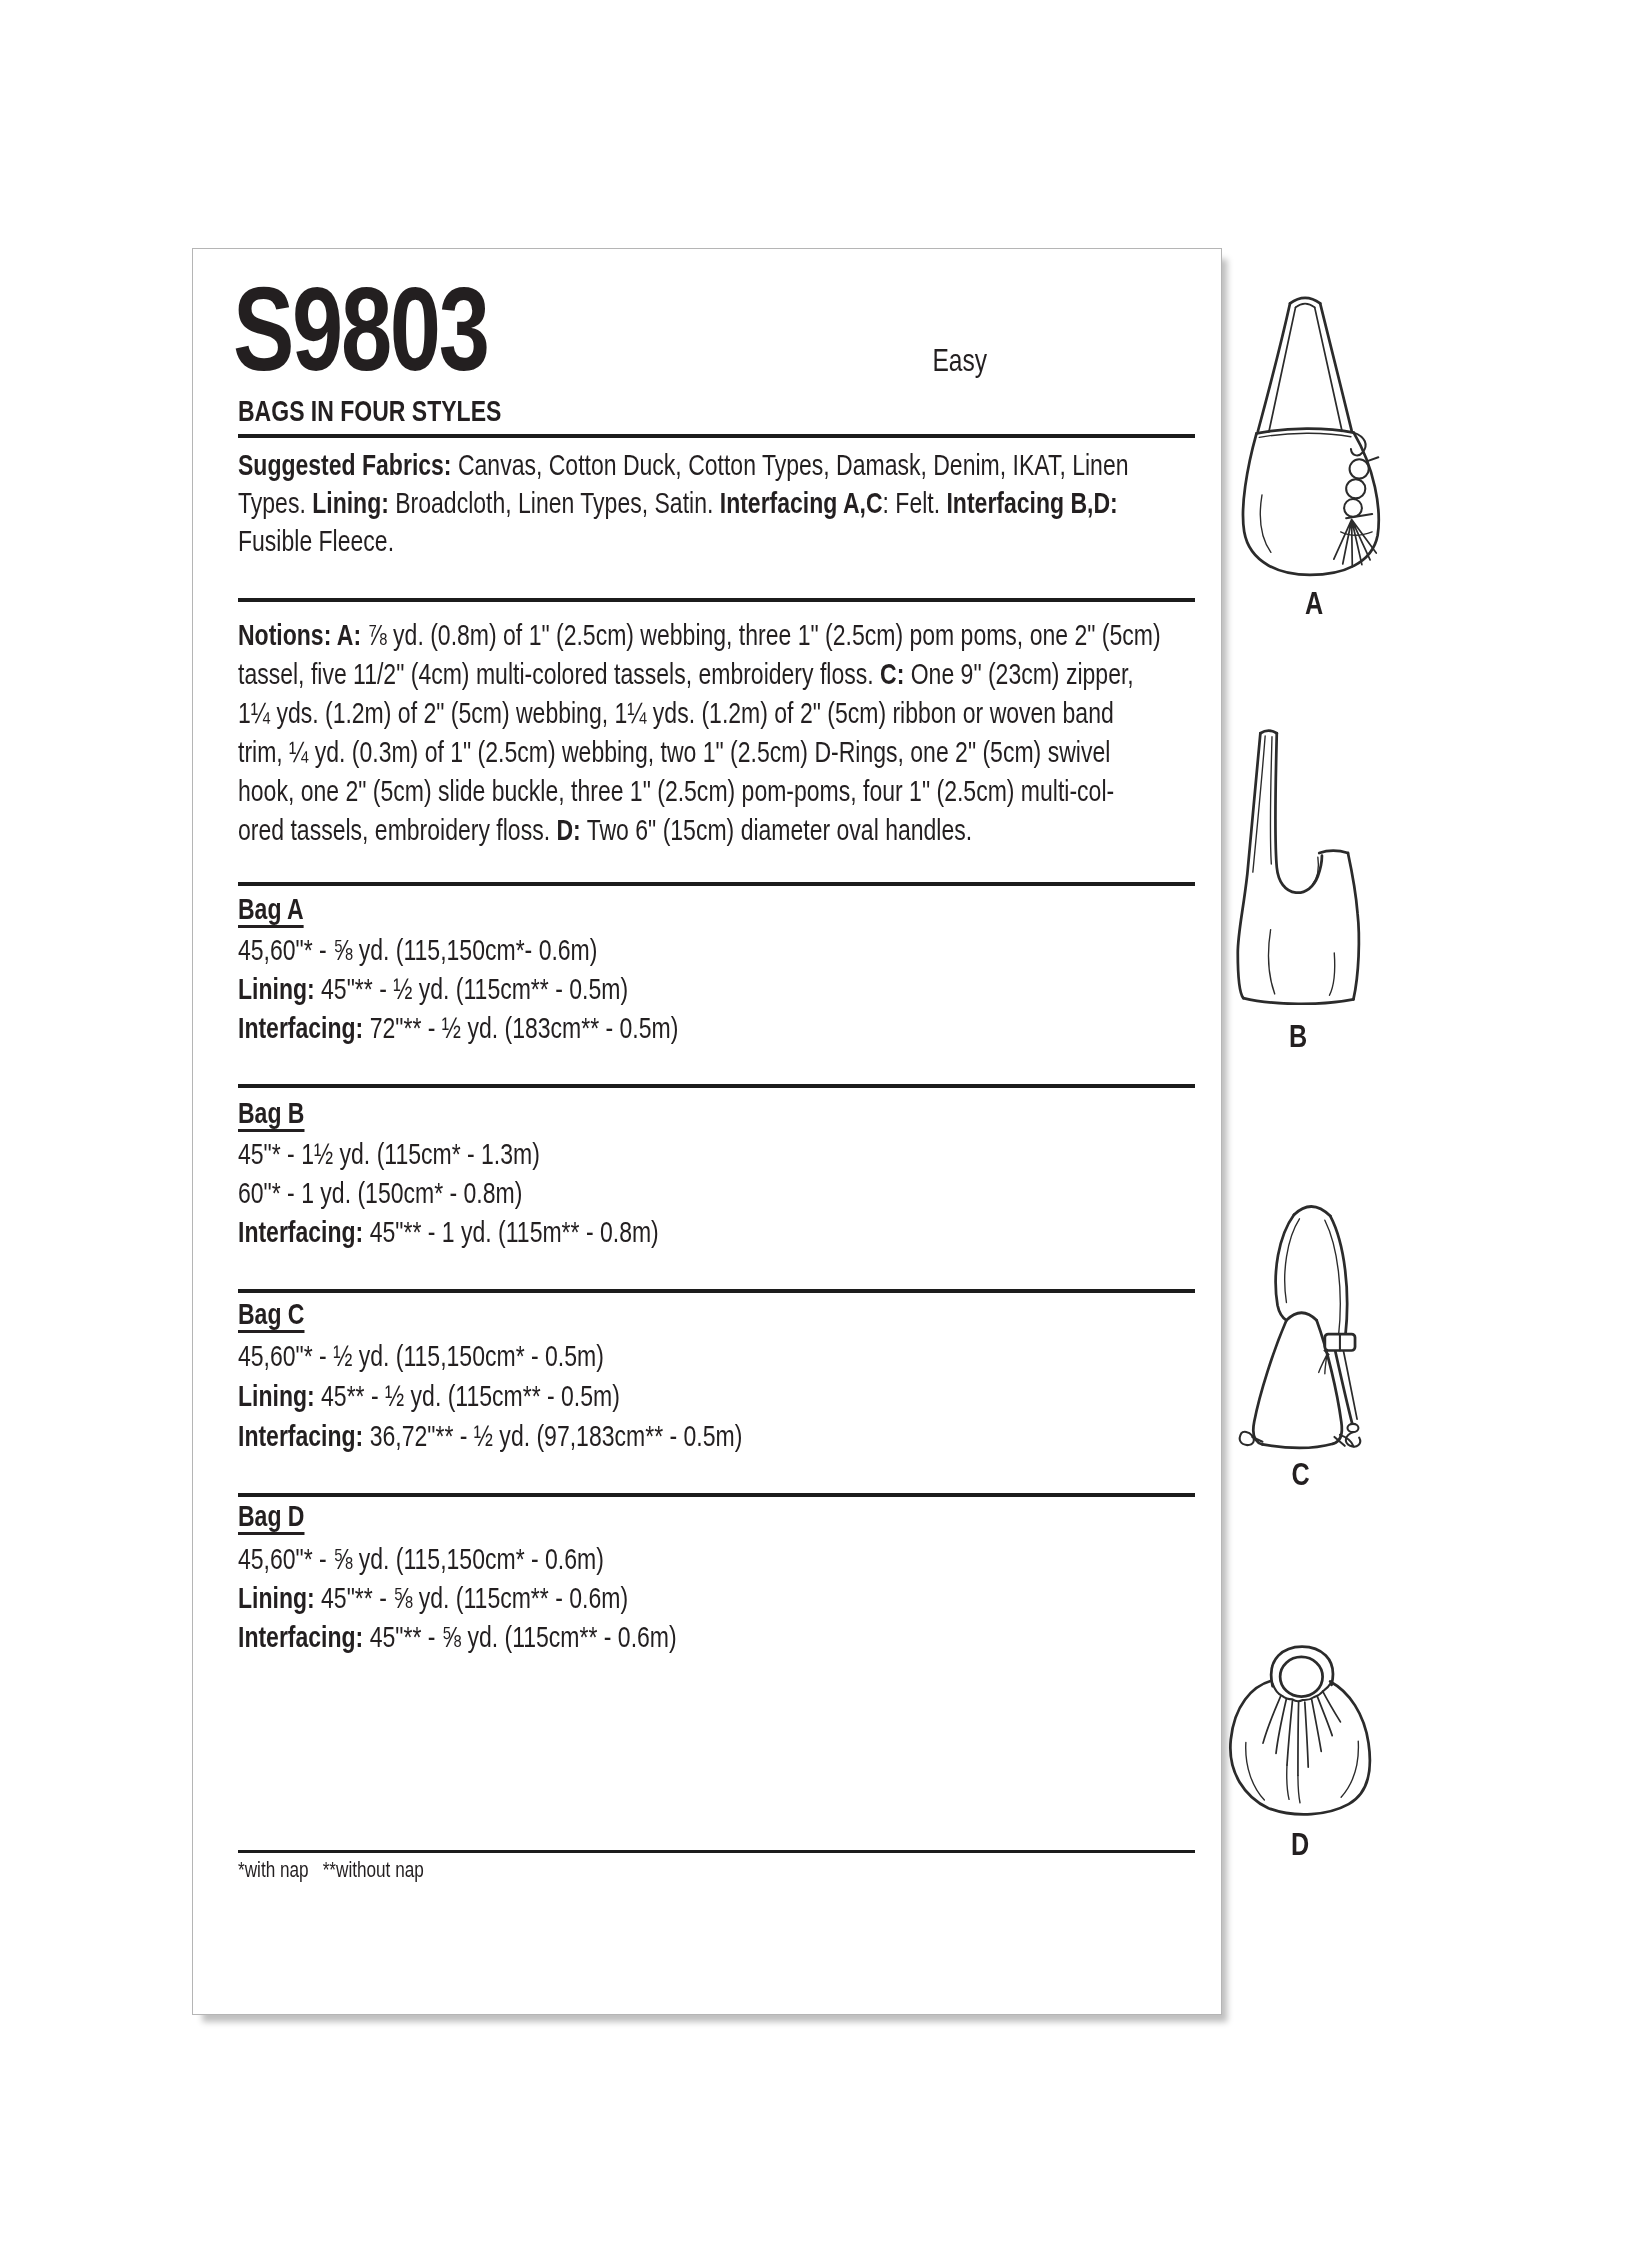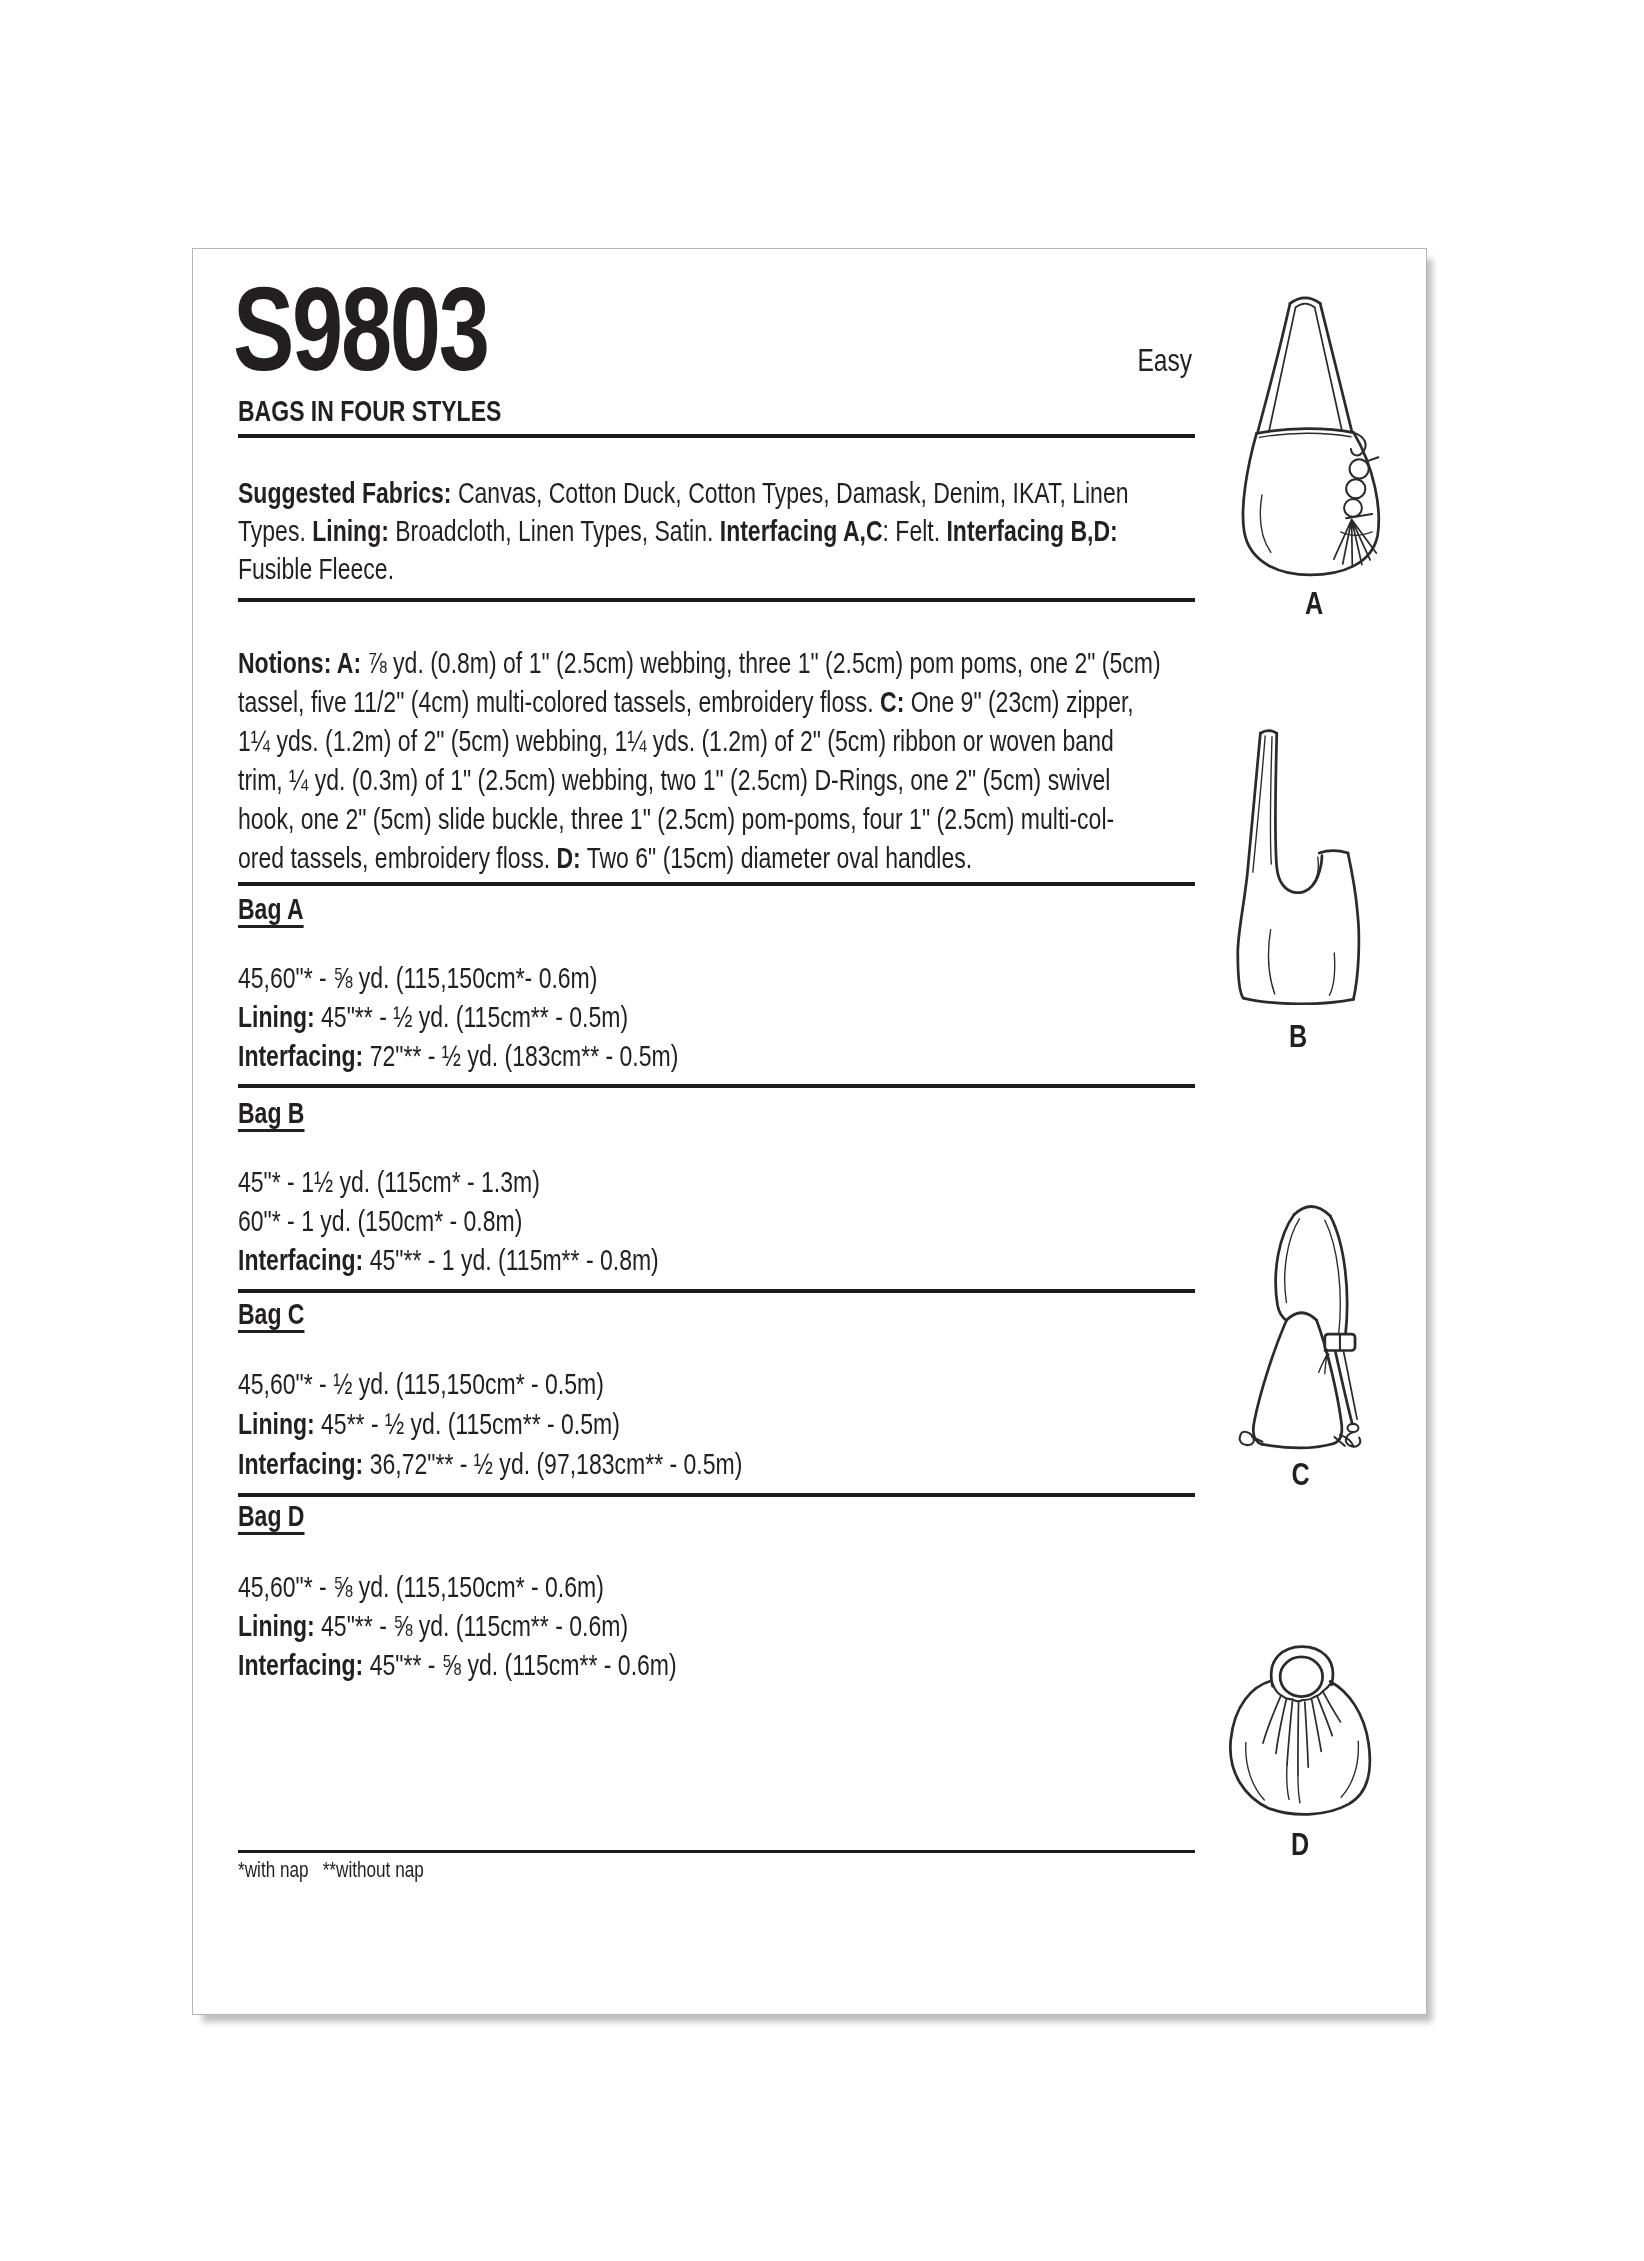--- a/index.html
+++ b/index.html
@@ -2,32 +2,32 @@
 <html style="font-size:11px"><head>
 <meta charset="utf-8">
 <style>
   html,body{margin:0;padding:0;}
   body{
     width:1645px;height:2261px;position:relative;background:#ffffff;
     font-family:"Liberation Sans","DejaVu Sans",sans-serif;color:#231f20;
     overflow:hidden;
   }
   .sheet{
-    position:absolute;left:192px;top:248px;width:1235px;height:1767px;
+    position:absolute;left:192px;top:248px;width:1030px;height:1767px;
     background:#fff;border:1.4px solid #b5b5b5;box-sizing:border-box;
     box-shadow:8.2px 9px 6.2px -2.1px #bfbfbf;
   }
   .cx{transform:scaleX(0.78);transform-origin:0 0;white-space:nowrap;}
   .cxr{transform:scaleX(0.78);transform-origin:100% 0;white-space:nowrap;}
   .cxc{transform:scaleX(0.80);transform-origin:50% 0;white-space:nowrap;}
   .title{position:absolute;left:40px;top:20.6px;font-size:118px;font-weight:700;letter-spacing:-0.025em;line-height:1;}
   .easy{position:absolute;right:234px;top:96px;font-size:31.5px;line-height:1;}
   .heading{position:absolute;left:45px;top:147px;font-size:29.5px;font-weight:700;line-height:1;letter-spacing:0;}
   .rule{position:absolute;left:45px;width:957px;height:4.1px;background:#1c1c1c;}
-  .para{position:absolute;left:45px;font-size:29.5px;margin-top:28px;}
+  .para{position:absolute;left:45px;font-size:29.5px;}
   .para .line{display:block;}
   .b{font-weight:700;}
   .bagname{position:absolute;left:45px;font-size:29.5px;font-weight:700;line-height:1;
     text-decoration:underline;text-decoration-thickness:2.7px;text-underline-offset:6.2px;}
   .footer{position:absolute;left:45px;top:1608px;font-size:22px;}
   .footer .gap{margin-left:18px;}
   .fig{position:absolute;}
   .figlabel{position:absolute;font-size:31.5px;font-weight:700;text-align:center;line-height:1;}
   svg{display:block;}
 </style>

